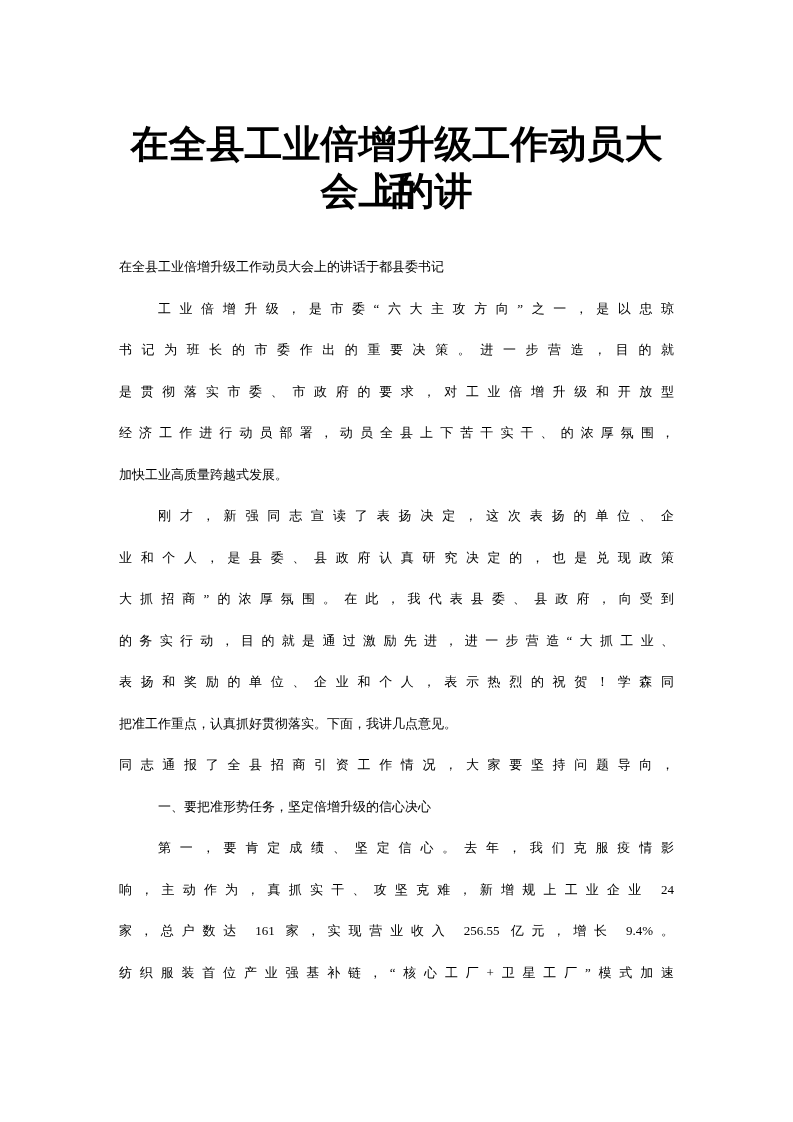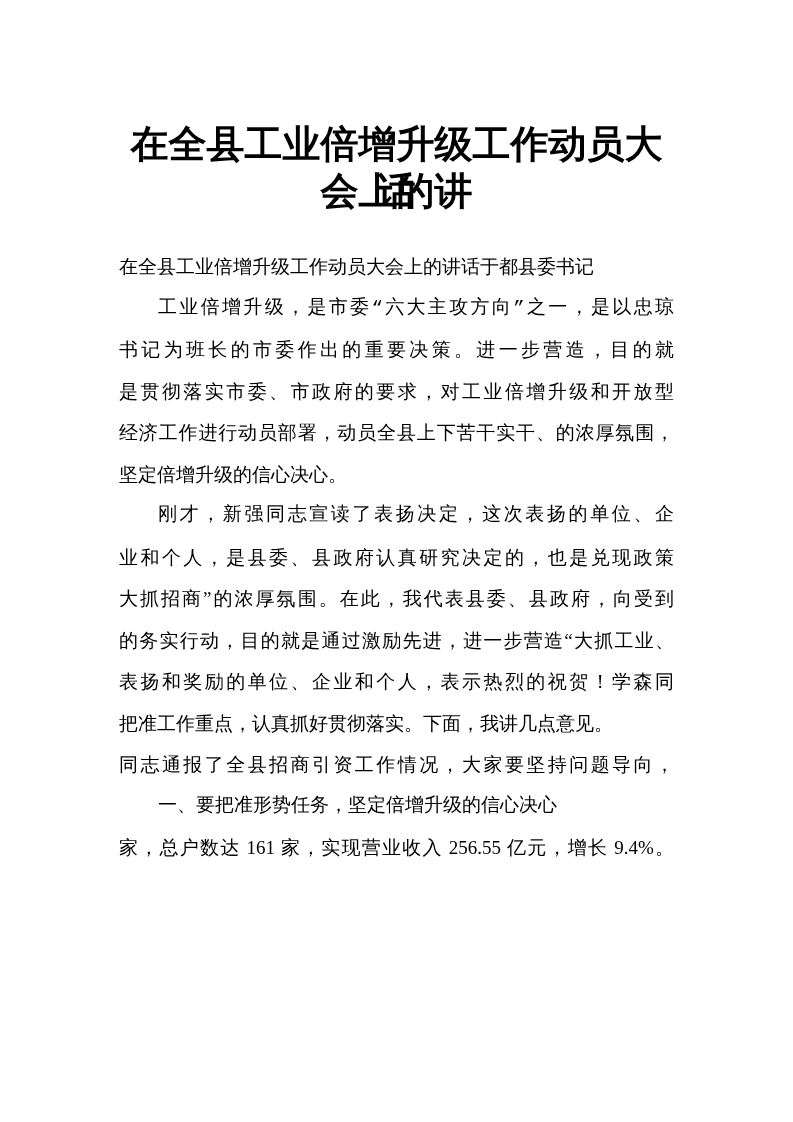--- a/index.html
+++ b/index.html
@@ -23,58 +23,60 @@
     line-height: 47px;
     font-weight: bold;
     text-align: center;
     margin: 0;
   }
   .doc-title .title-line {
     height: 47px;
   }
   .doc-body {
     margin-top: 31px;
-    font-size: 19px;
+    font-size: 13px;
   }
   .line {
     height: 41.5px;
     line-height: 41.5px;
     white-space: nowrap;
     overflow: visible;
     text-align: left;
   }
   .line.justify {
     white-space: normal;
     text-align: justify;
     text-align-last: justify;
     text-justify: inter-ideograph;
   }
   .line.indent {
     text-indent: 39px;
-    font-family: Liberation Mono, monospace;
   }
 </style>
 </head>
 <body>
 
 <div class="page">
   <h1 class="doc-title">
     <div class="title-line">在全县工业倍增升级工作动员大会上的讲</div>
     <div class="title-line">话</div>
   </h1>
   <div class="doc-body">
       <div class="line">在全县工业倍增升级工作动员大会上的讲话于都县委书记</div>
       <div class="line indent justify">工业倍增升级，是市委“六大主攻方向”之一，是以忠琼</div>
       <div class="line justify">书记为班长的市委作出的重要决策。进一步营造，目的就</div>
       <div class="line justify">是贯彻落实市委、市政府的要求，对工业倍增升级和开放型</div>
       <div class="line justify">经济工作进行动员部署，动员全县上下苦干实干、的浓厚氛围，</div>
-      <div class="line">坚定倍增升级的信心决心。</div>
+      <div class="line">加快工业高质量跨越式发展。</div>
       <div class="line indent justify">刚才，新强同志宣读了表扬决定，这次表扬的单位、企</div>
       <div class="line justify">业和个人，是县委、县政府认真研究决定的，也是兑现政策</div>
       <div class="line justify">大抓招商”的浓厚氛围。在此，我代表县委、县政府，向受到</div>
       <div class="line justify">的务实行动，目的就是通过激励先进，进一步营造“大抓工业、</div>
       <div class="line justify">表扬和奖励的单位、企业和个人，表示热烈的祝贺！学森同</div>
       <div class="line">把准工作重点，认真抓好贯彻落实。下面，我讲几点意见。</div>
       <div class="line justify">同志通报了全县招商引资工作情况，大家要坚持问题导向，</div>
       <div class="line indent">一、要把准形势任务，坚定倍增升级的信心决心</div>
+      <div class="line indent justify">第一，要肯定成绩、坚定信心。去年，我们克服疫情影</div>
+      <div class="line justify">响，主动作为，真抓实干、攻坚克难，新增规上工业企业 24</div>
       <div class="line justify">家，总户数达 161 家，实现营业收入 256.55 亿元，增长 9.4%。</div>
+      <div class="line justify">纺织服装首位产业强基补链，“核心工厂+卫星工厂”模式加速</div>
     </div>
 </div>
 
 </body></html>

